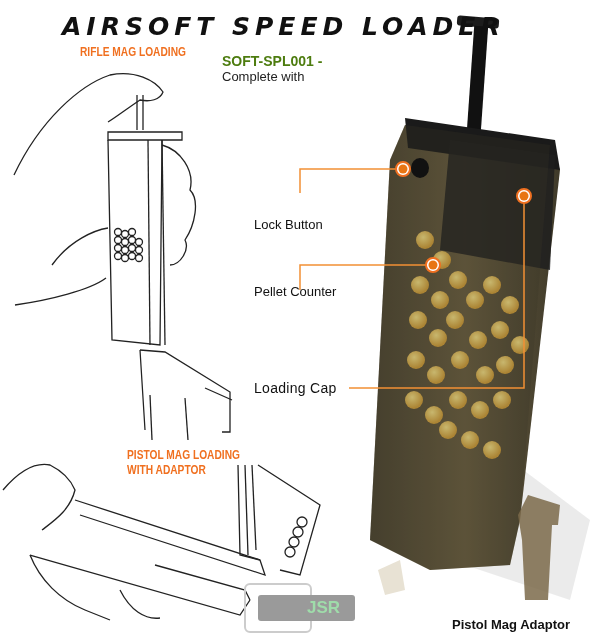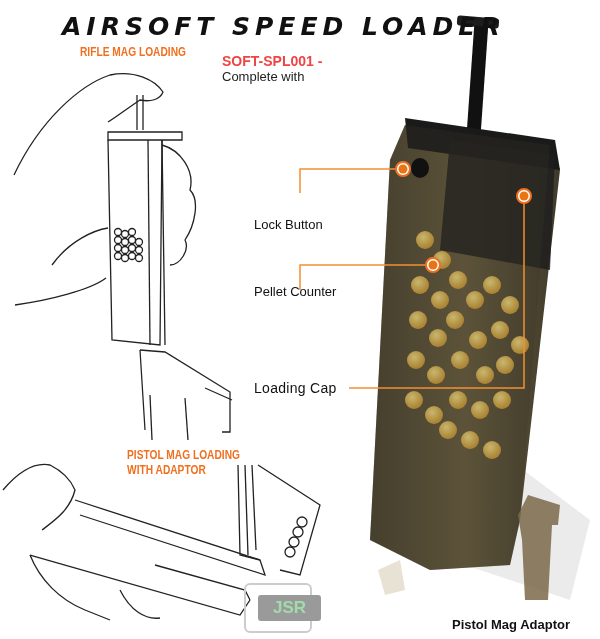--- a/index.html
+++ b/index.html
@@ -1,29 +1,29 @@
 <!DOCTYPE html>
 <html><head>
 <meta charset="utf-8">
 <style>
   html,body{margin:0;padding:0;background:#fff;}
   body{width:600px;height:639px;position:relative;overflow:hidden;font-family:"Liberation Sans",sans-serif;}
   .title{position:absolute;left:62px;top:12px;font-family:"DejaVu Sans",sans-serif;font-weight:bold;font-size:25px;letter-spacing:5px;color:#111;white-space:nowrap;font-style:italic;}
   .orange-label{position:absolute;color:#f07020;font-family:"Liberation Sans",sans-serif;font-weight:bold;font-size:12px;line-height:15px;transform:scaleX(0.85);transform-origin:left top;white-space:nowrap;}
   .desc{position:absolute;left:222px;top:53px;font-size:13px;line-height:16px;color:#222;}
-  .desc .code{font-weight:bold;font-size:14px;color:#ef4444;}
+  .desc .code{font-weight:bold;font-size:14px;color:#4d7c0f;}
   .callout-label{position:absolute;font-size:13px;color:#111;white-space:nowrap;}
   .callout-label.big{font-size:14px;letter-spacing:0.3px;}
   .bottom-label{position:absolute;left:452px;top:617px;font-size:13px;font-weight:bold;color:#111;white-space:nowrap;}
   svg{position:absolute;left:0;top:0;}
   .line{stroke:#f29035;stroke-width:1.5;fill:none;}
   .dot-outer{fill:#fff;stroke:#f07020;stroke-width:2;}
   .dot-inner{fill:#e87514;}
   .watermark{position:absolute;left:244px;top:583px;width:68px;height:50px;border:2px solid #ccc;border-radius:6px;box-sizing:border-box;}
-  .watermark-text{position:absolute;left:12px;top:10px;width:63px;height:26px;background:#9a9a9a;color:#9fdcaa;font-weight:bold;font-size:17px;text-align:center;line-height:26px;border-radius:3px;}
+  .watermark-text{position:absolute;left:12px;top:10px;width:63px;height:26px;background:#9a9a9a;color:#9fdcaa;font-weight:bold;font-size:17px;text-align:center;line-height:26px;border-radius:3px;padding-left:34px;}
 </style>
 </head>
 <body>
 
 <svg width="600" height="639" viewBox="0 0 600 639">
 
   <g fill="none" stroke="#222" stroke-width="1.3">
     <path d="M14 175 C40 120 80 85 110 75 C135 70 155 80 163 92 C160 100 150 102 140 100 C125 110 115 118 108 122"></path>
     <path d="M52 265 C70 240 95 230 108 228"></path>
     <path d="M15 305 C50 300 90 290 106 278"></path>

